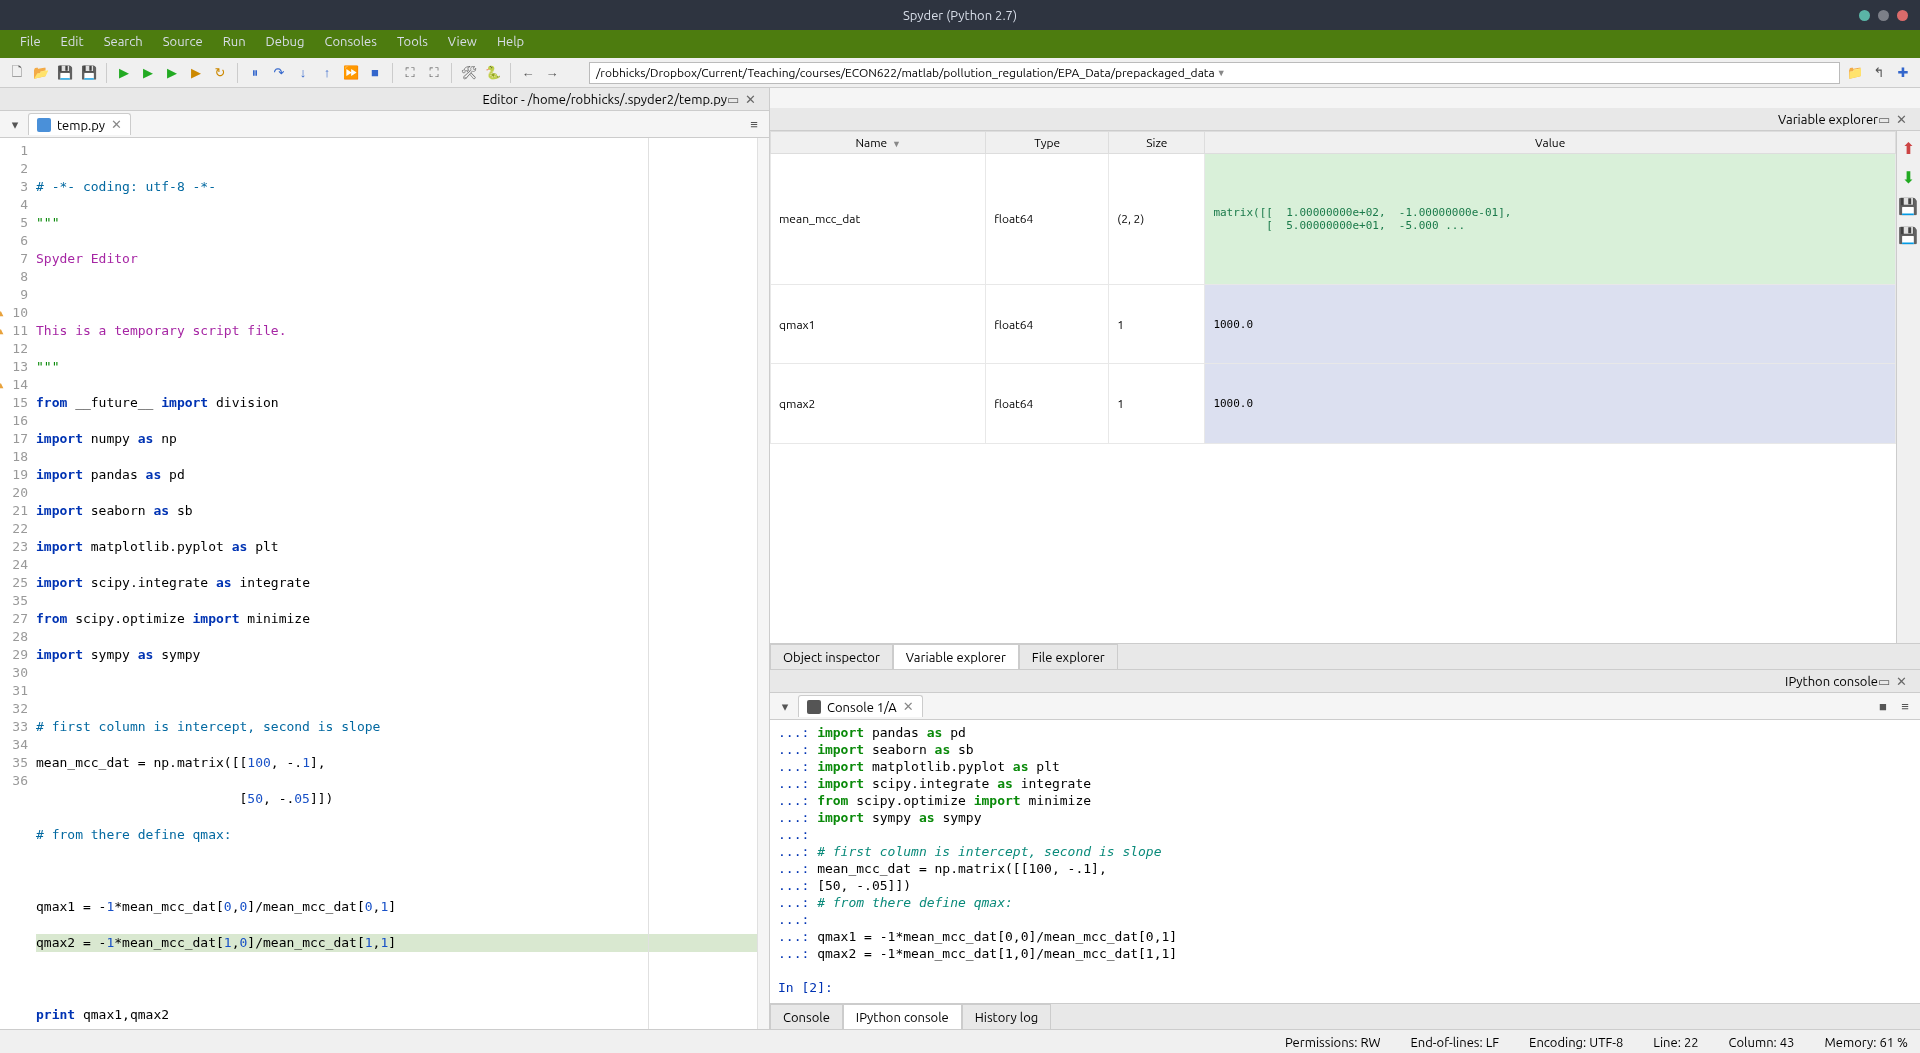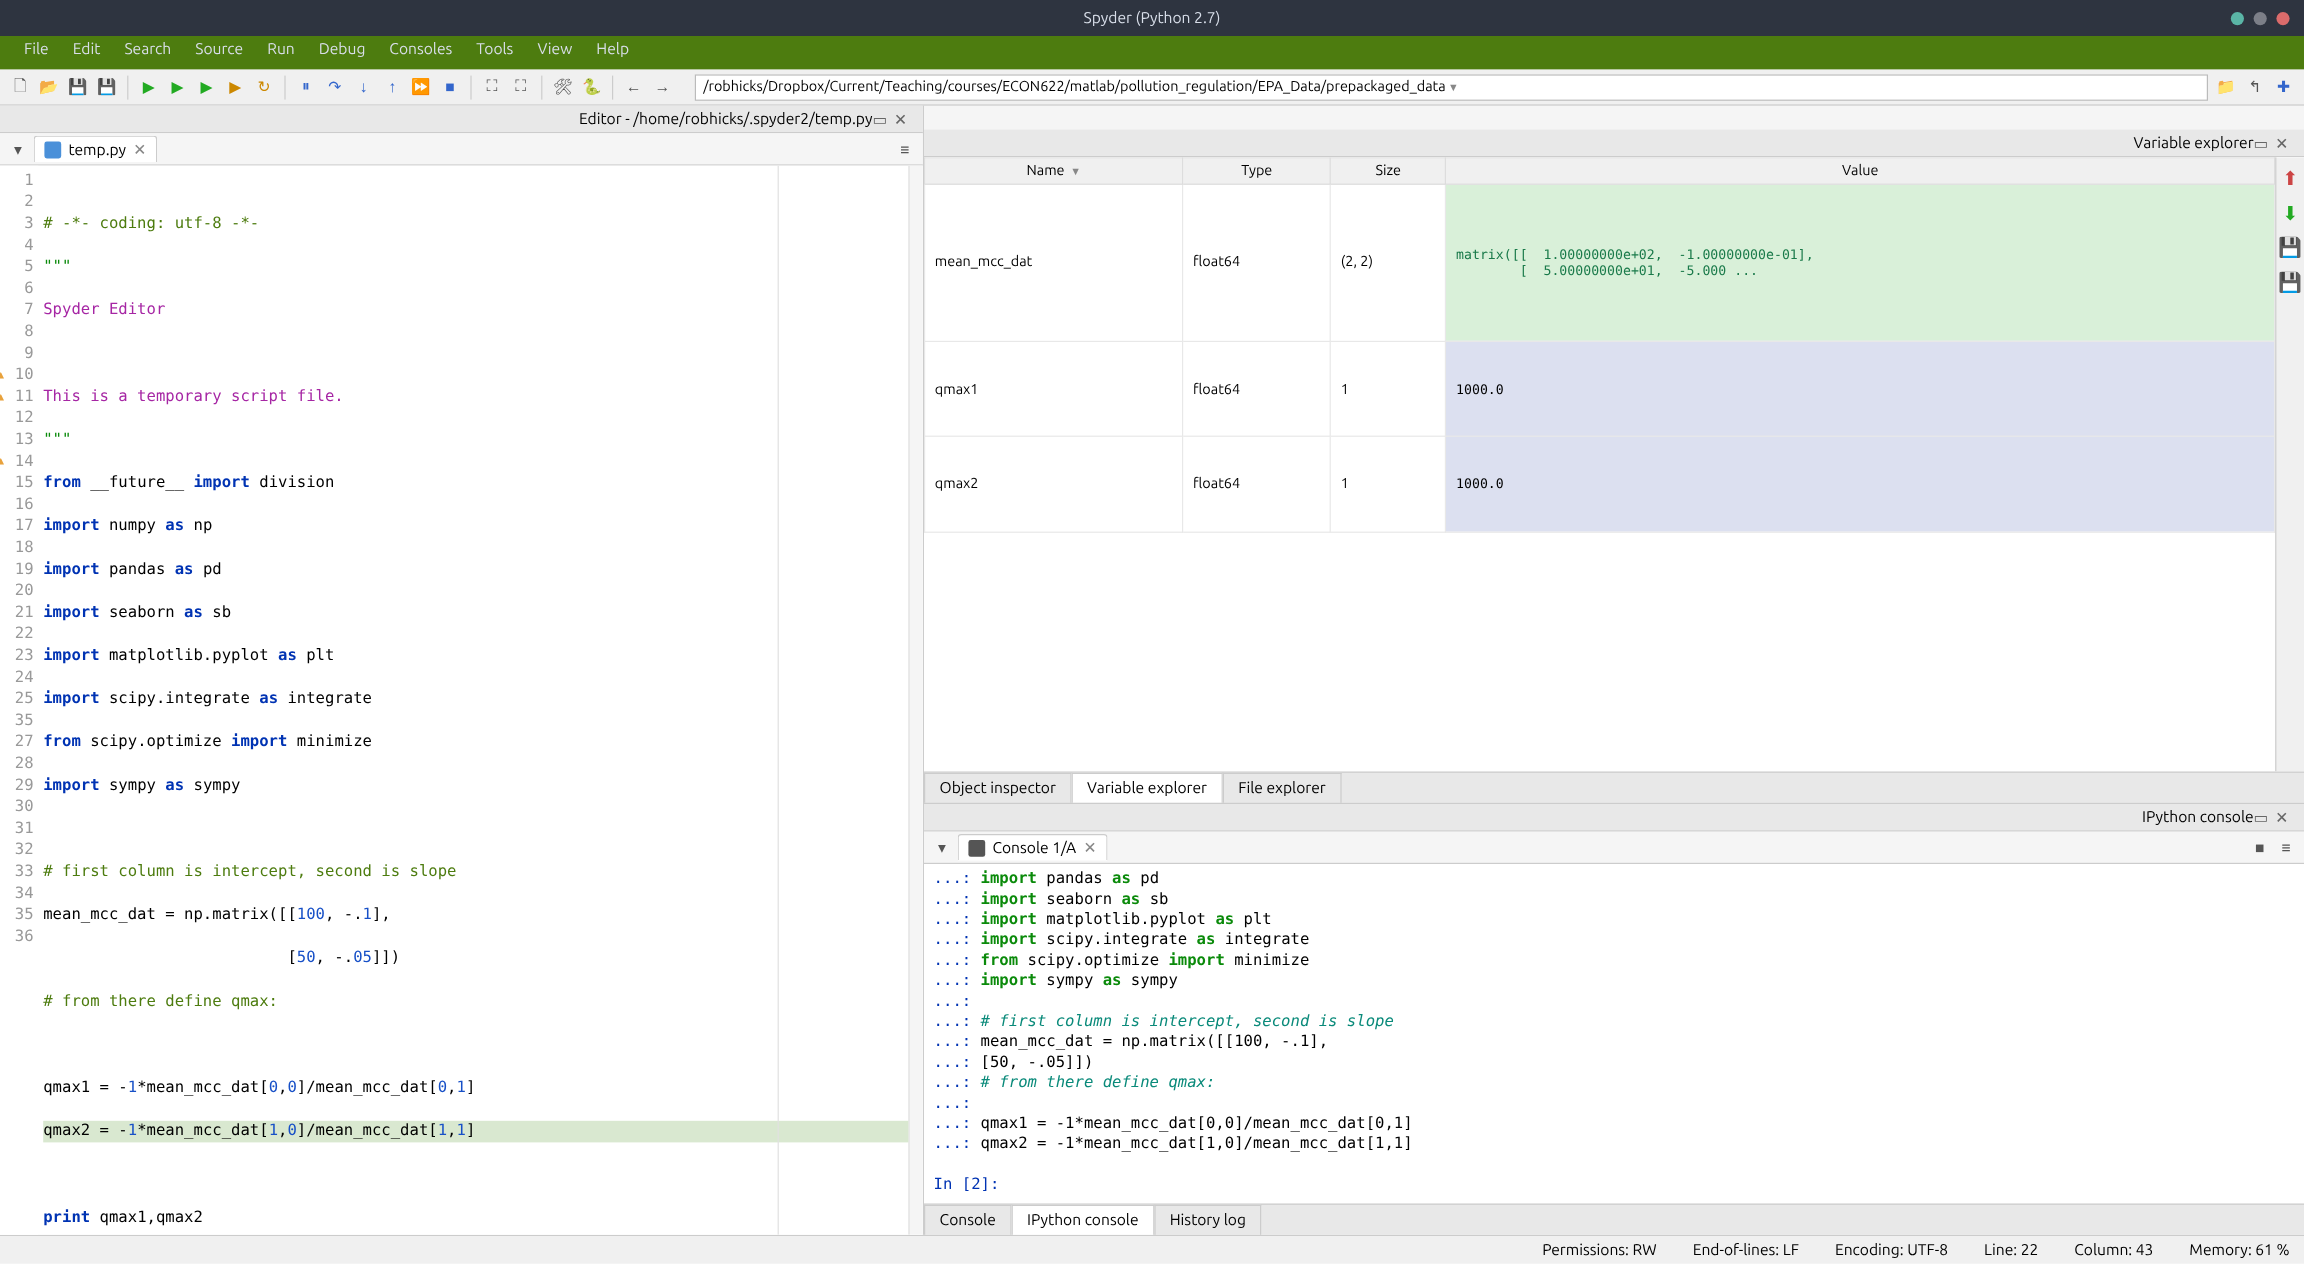--- a/index.html
+++ b/index.html
@@ -62,21 +62,21 @@
 .tb-sep { width: 1px; height: 20px; background: #ccc; margin: 0 2px; }
 .tb-path {
   flex: 1;
   background: #fff;
   border: 1px solid #bbb;
   height: 22px;
   padding: 0 6px;
   font-size: 12px;
   display: flex;
   align-items: center;
-  margin-left: 12px;
+  margin-left: 22px;
 }
 .workspace {
   display: flex;
   height: calc(100% - 30px - 28px - 30px - 24px);
 }
 .left-pane {
   width: 770px;
   display: flex;
   flex-direction: column;
   border-right: 1px solid #ccc;
@@ -142,21 +142,21 @@
   flex: 1;
   font-family: "DejaVu Sans Mono", monospace;
   font-size: 13px;
   line-height: 18px;
   padding: 4px 0 0 4px;
   white-space: pre;
   position: relative;
 }
 .code .ln { height: 18px; }
 .hl-line { background: #d9e8d0; }
-.c-comment { color: #4d7c0f; }
+.c-comment { color: #0369a1; }
 .c-str { color: #0a8a0a; }
 .c-kw { color: #0033b3; font-weight: bold; }
 .c-num { color: #1750c7; }
 .c-name { color: #a626a4; }
 .right-pane {
   flex: 1;
   display: flex;
   flex-direction: column;
 }
 .ve-table-wrap {

